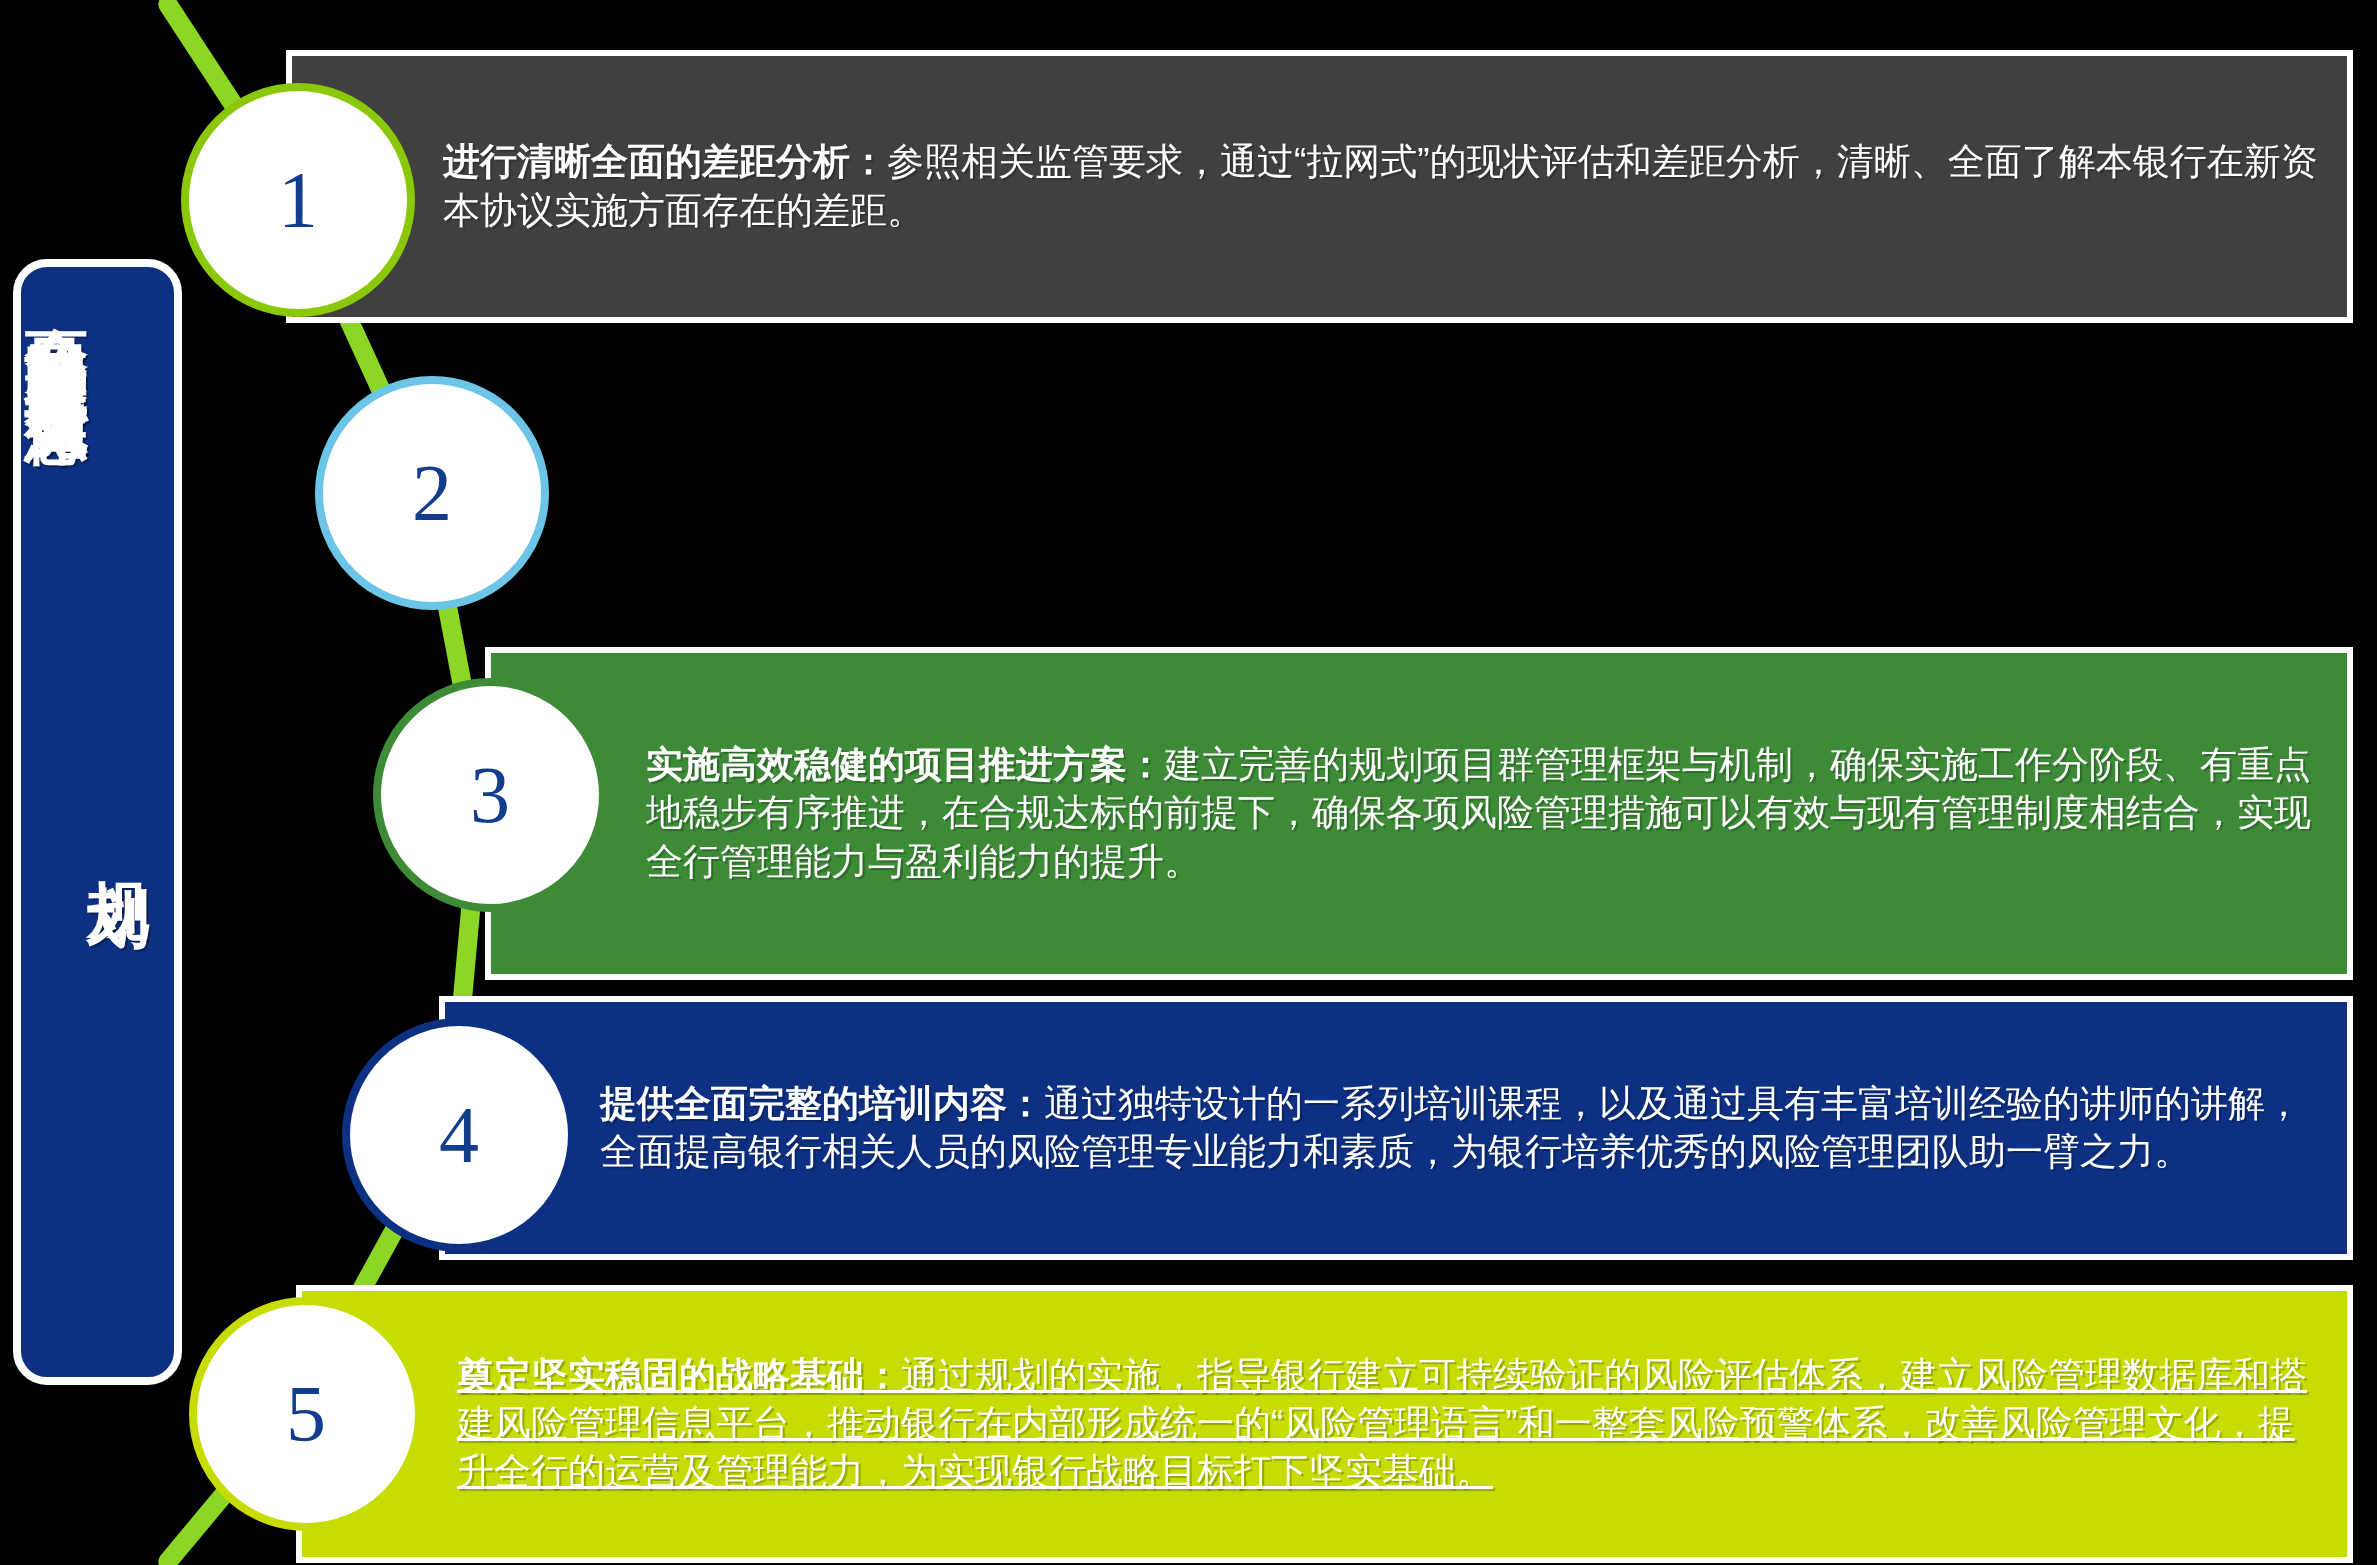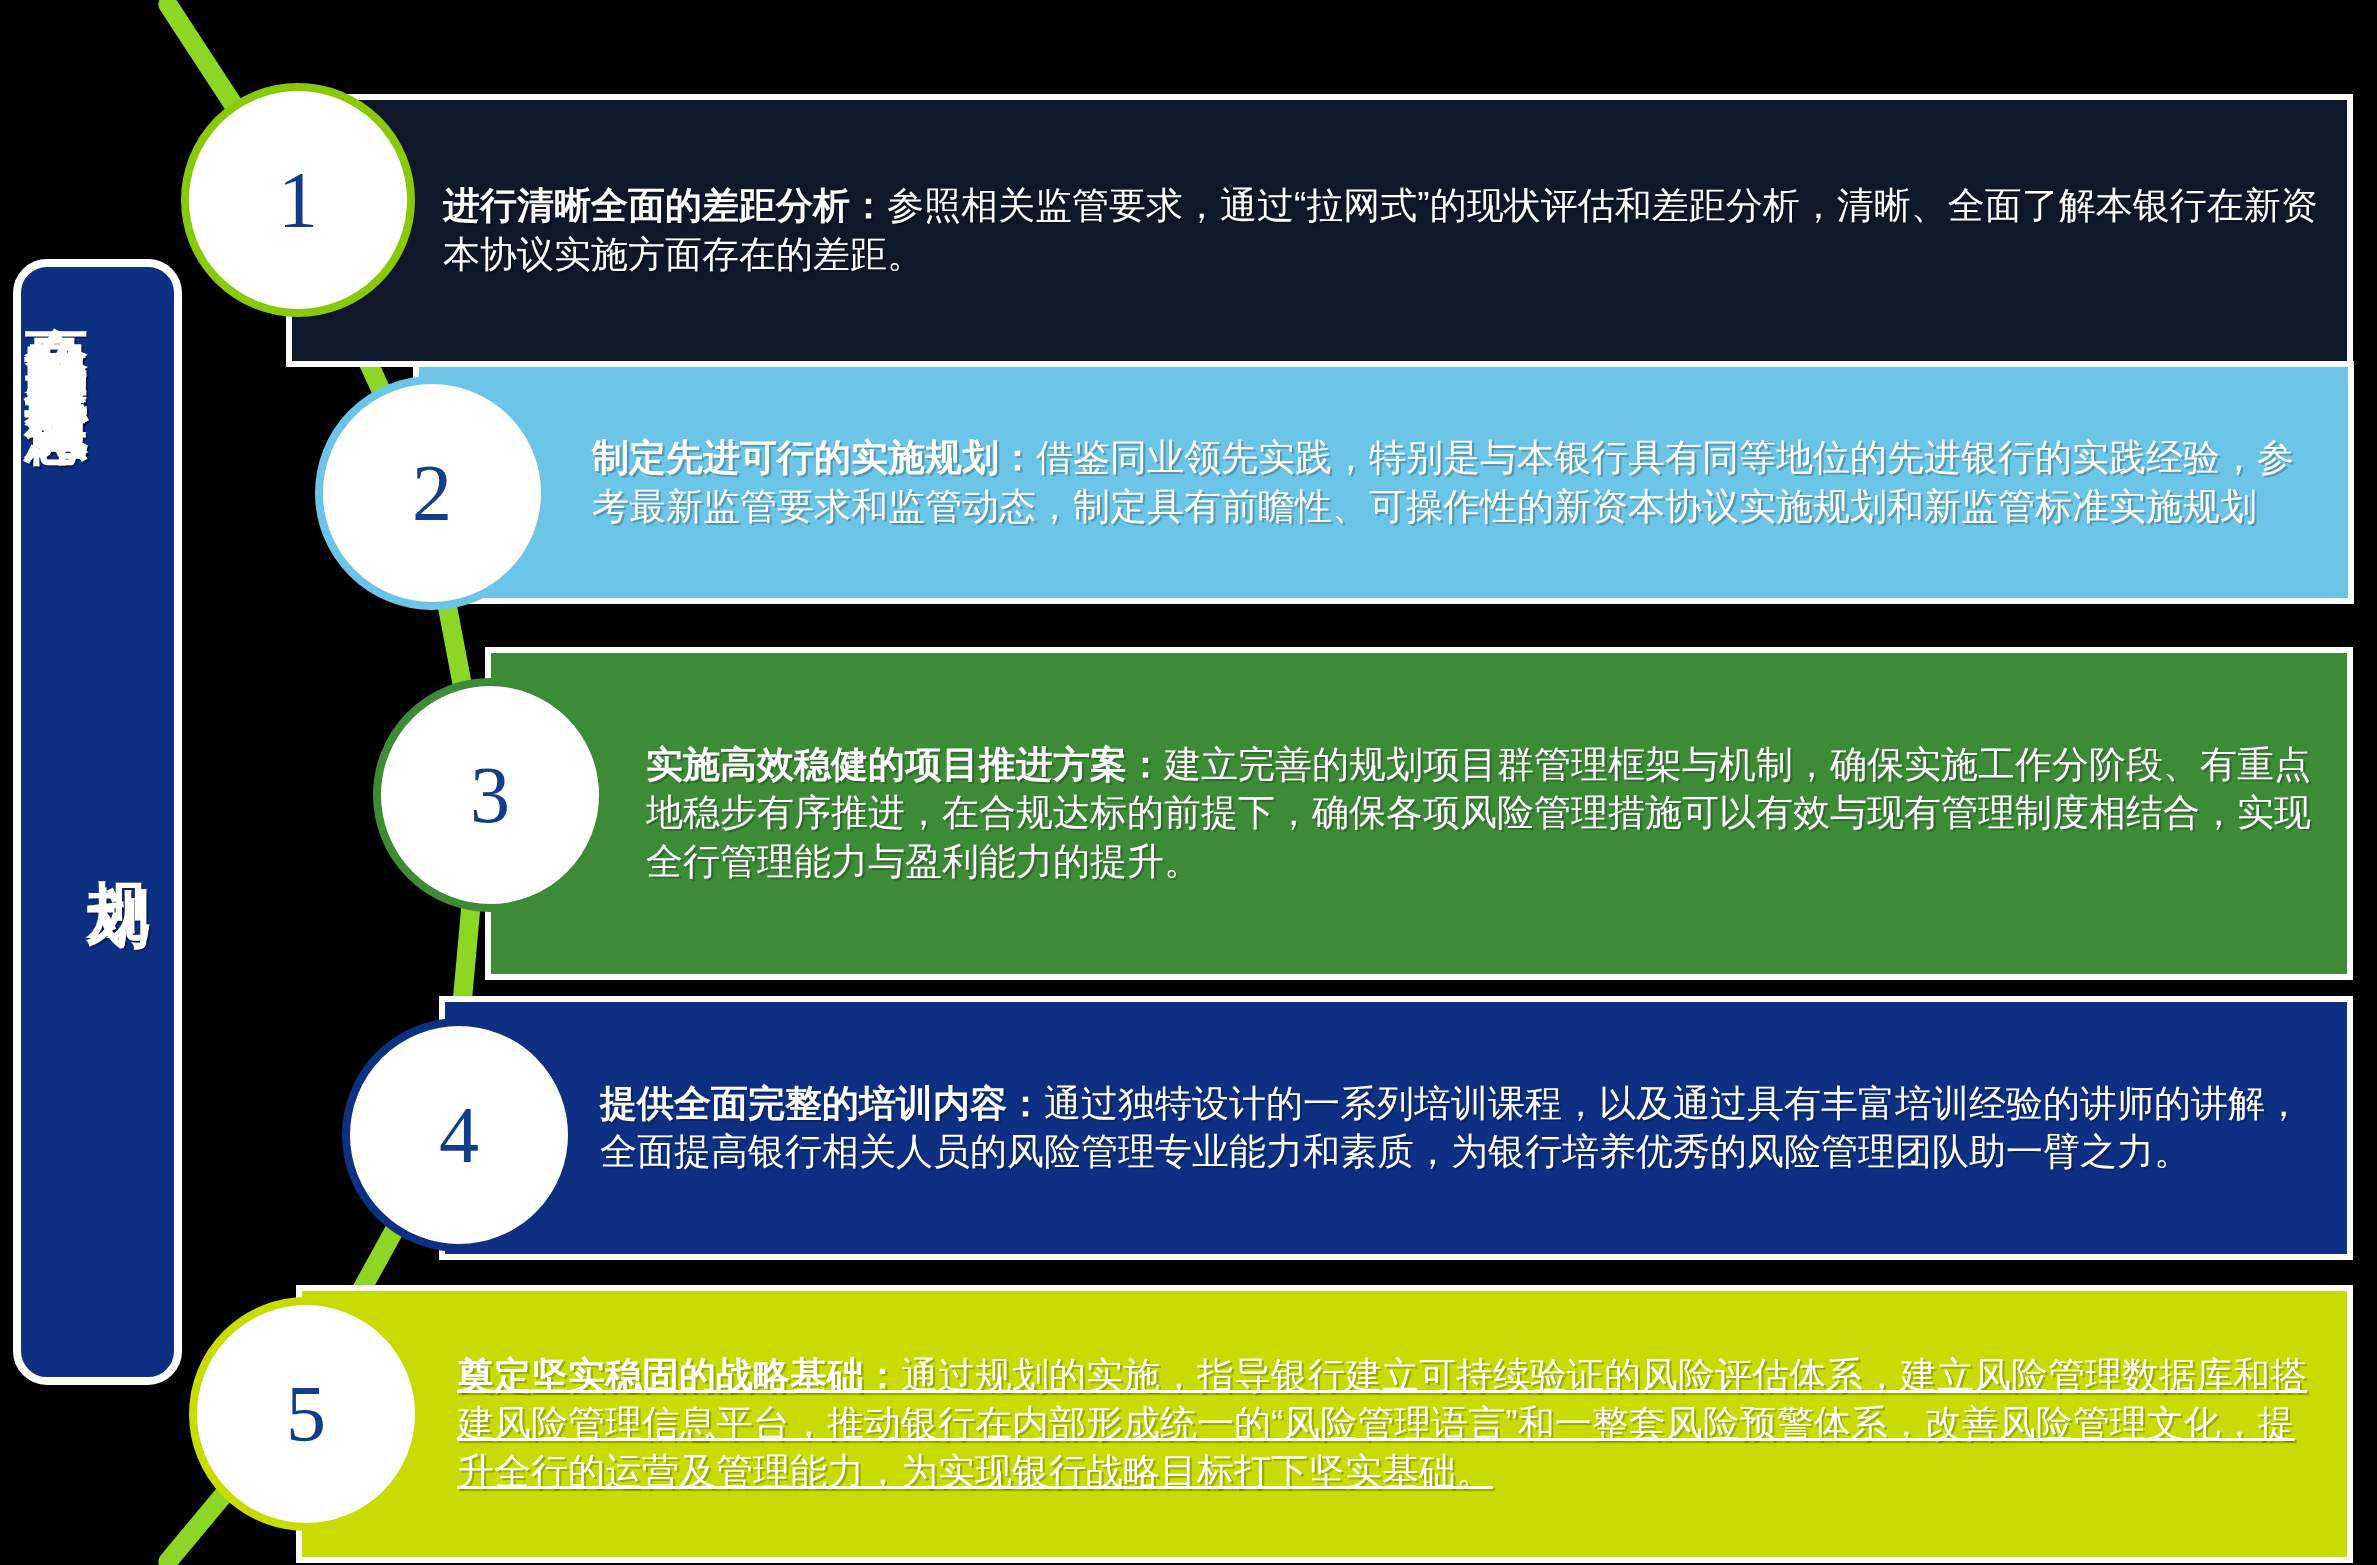--- a/index.html
+++ b/index.html
@@ -21,21 +21,21 @@
   #sb-col2{font-size:63px;line-height:.98;margin-top:553px;margin-right:2.9px;}
 
   
   .panel{position:absolute;z-index:3;box-sizing:border-box;
          border:6.6px solid #ffffff;display:flex;align-items:center;}
   .panel .body{color:#fff;font-size:37px;line-height:1.30;font-weight:500;
                text-shadow:2.2px 2.2px 0 rgba(0,0,0,.22);
                box-sizing:border-box;width:100%;}
   .panel .body b{font-weight:700;}
 
-  #panel1{left:286px; top:50px;   width:2067px;height:273px; background:#0f172a;margin-top:44px;}
+  #panel1{left:286px; top:50px;   width:2067px;height:273px; background:#404040;}
   #panel1 .body{padding:0 22px 0 151px;}
   #panel2{left:413px; top:361px;  width:1941px;height:243px; background:#6CC4E6;}
   #panel2 .body{padding:0 22px 0 173px;}
   #panel3{left:485px; top:647px;  width:1868px;height:333px; background:#3D8B37;}
   #panel3 .body{padding:0 22px 0 155px;}
   #panel4{left:439px; top:996px; width:1914px;height:264px; background:#0D3082;}
   #panel4 .body{padding:0 22px 0 155px;}
   #panel5{left:296px; top:1285px; width:2057px;height:278px; background:#C6DC02;}
   #panel5 .body{padding:0 22px 0 155px;text-decoration:underline;}
 
@@ -63,25 +63,20 @@
     <div id="sb-col2" class="vtext">规划</div>
     <div id="sb-col1" class="vtext">全面风险管理与新资本协议实施总体</div>
   </div>
 
   <div id="panel1" class="panel">
     <div class="body">
       <b>进行清晰全面的差距分析：</b><span>参照相关监管要求，通过“拉网式”的现状评估和差距分析，清晰、全面了解本银行在新资本协议实施方面存在的差距。</span>
     </div>
   </div>
 
-  <div id="panel2" class="panel">
-    <div class="body">
-      <b>制定先进可行的实施规划：</b><span>借鉴同业领先实践，特别是与本银行具有同等地位的先进银行的实践经验，参考最新监管要求和监管动态，制定具有前瞻性、可操作性的新资本协议实施规划和新监管标准实施规划</span>
-    </div>
-  </div>
 
   <div id="panel3" class="panel">
     <div class="body">
       <b>实施高效稳健的项目推进方案：</b><span>建立完善的规划项目群管理框架与机制，确保实施工作分阶段、有重点地稳步有序推进，在合规达标的前提下，确保各项风险管理措施可以有效与现有管理制度相结合，实现全行管理能力与盈利能力的提升。</span>
     </div>
   </div>
 
   <div id="panel4" class="panel">
     <div class="body">
       <b>提供全面完整的培训内容：</b><span>通过独特设计的一系列培训课程，以及通过具有丰富培训经验的讲师的讲解，全面提高银行相关人员的风险管理专业能力和素质，为银行培养优秀的风险管理团队助一臂之力。</span>

